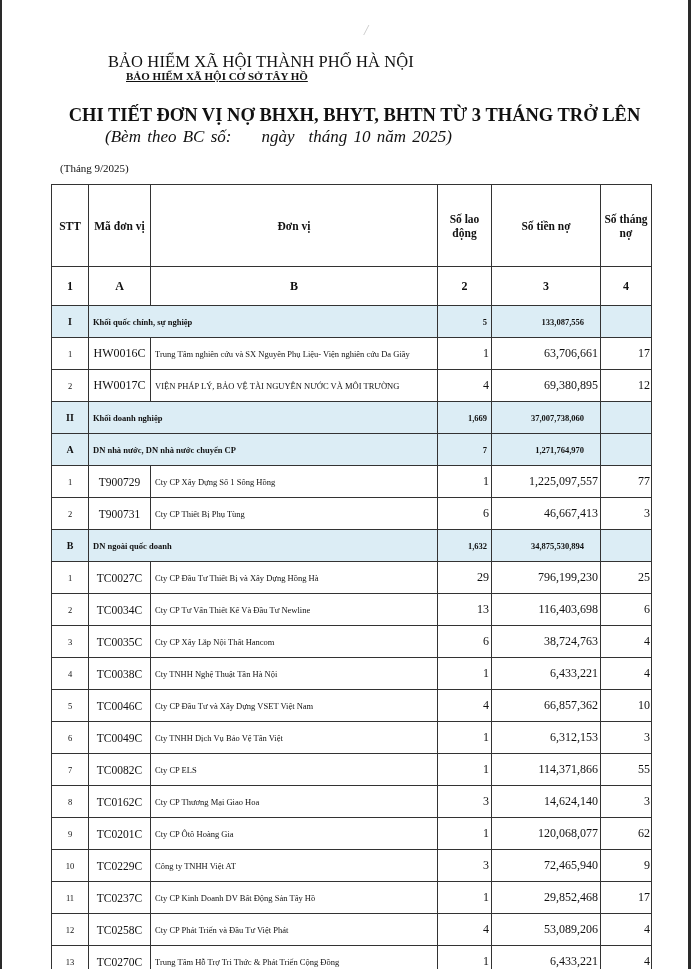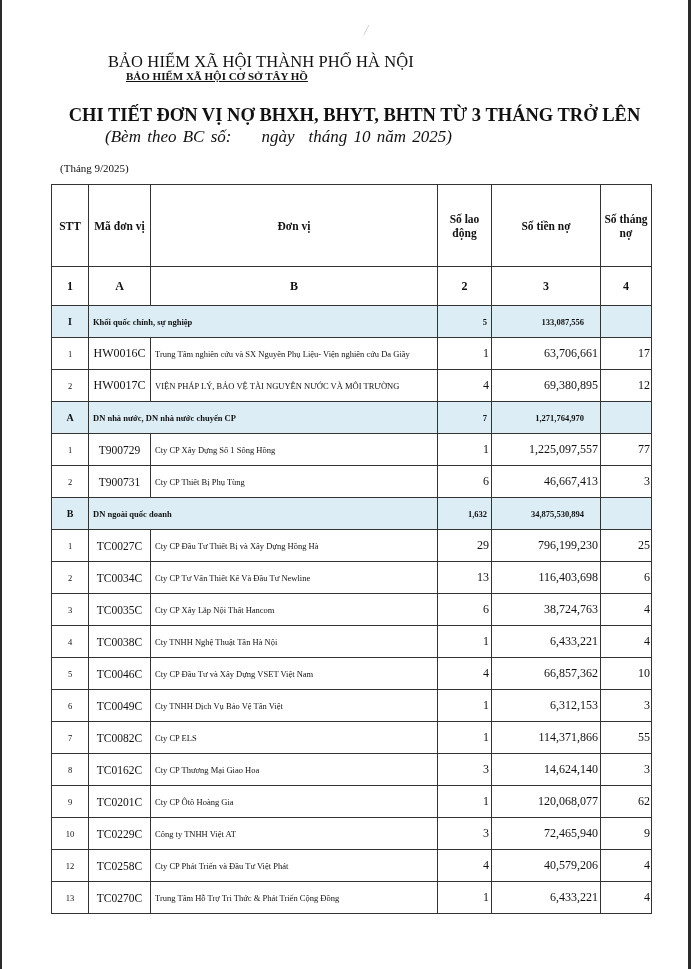--- a/index.html
+++ b/index.html
@@ -96,20 +96,27 @@
       </tr>
       <tr class="row">
         <td class="stt">2</td>
         <td class="ma sm">HW0017C</td>
         <td class="name">VIỆN PHÁP LÝ, BẢO VỆ TÀI NGUYÊN NƯỚC VÀ MÔI TRƯỜNG</td>
         <td class="num">4</td>
         <td class="tien">69,380,895</td>
         <td class="thang">12</td>
       </tr>
       <tr class="sec">
+        <td class="stt">II</td>
+        <td colspan="2">Khối doanh nghiệp</td>
+        <td class="num">1,669</td>
+        <td class="tien">37,007,738,060</td>
+        <td></td>
+      </tr>
+      <tr class="sec">
         <td class="stt">A</td>
         <td colspan="2">DN nhà nước, DN nhà nước chuyển CP</td>
         <td class="num">7</td>
         <td class="tien">1,271,764,970</td>
         <td></td>
       </tr>
       <tr class="row">
         <td class="stt">1</td>
         <td class="ma">T900729</td>
         <td class="name">Cty CP Xây Dựng Số 1 Sông Hồng</td>
@@ -206,25 +213,33 @@
       </tr>
       <tr class="row">
         <td class="stt">10</td>
         <td class="ma">TC0229C</td>
         <td class="name">Công ty TNHH Việt AT</td>
         <td class="num">3</td>
         <td class="tien">72,465,940</td>
         <td class="thang">9</td>
       </tr>
       <tr class="row">
+        <td class="stt">11</td>
+        <td class="ma">TC0237C</td>
+        <td class="name">Cty CP Kinh Doanh DV Bất Động Sản Tây Hồ</td>
+        <td class="num">1</td>
+        <td class="tien">29,852,468</td>
+        <td class="thang">17</td>
+      </tr>
+      <tr class="row">
         <td class="stt">12</td>
         <td class="ma">TC0258C</td>
         <td class="name">Cty CP Phát Triển và Đầu Tư Việt Phát</td>
         <td class="num">4</td>
-        <td class="tien">40,579,206</td>
+        <td class="tien">53,089,206</td>
         <td class="thang">4</td>
       </tr>
       <tr class="row">
         <td class="stt">13</td>
         <td class="ma">TC0270C</td>
         <td class="name">Trung Tâm Hỗ Trợ Tri Thức &amp; Phát Triển Cộng Đồng</td>
         <td class="num">1</td>
         <td class="tien">6,433,221</td>
         <td class="thang">4</td>
       </tr>

